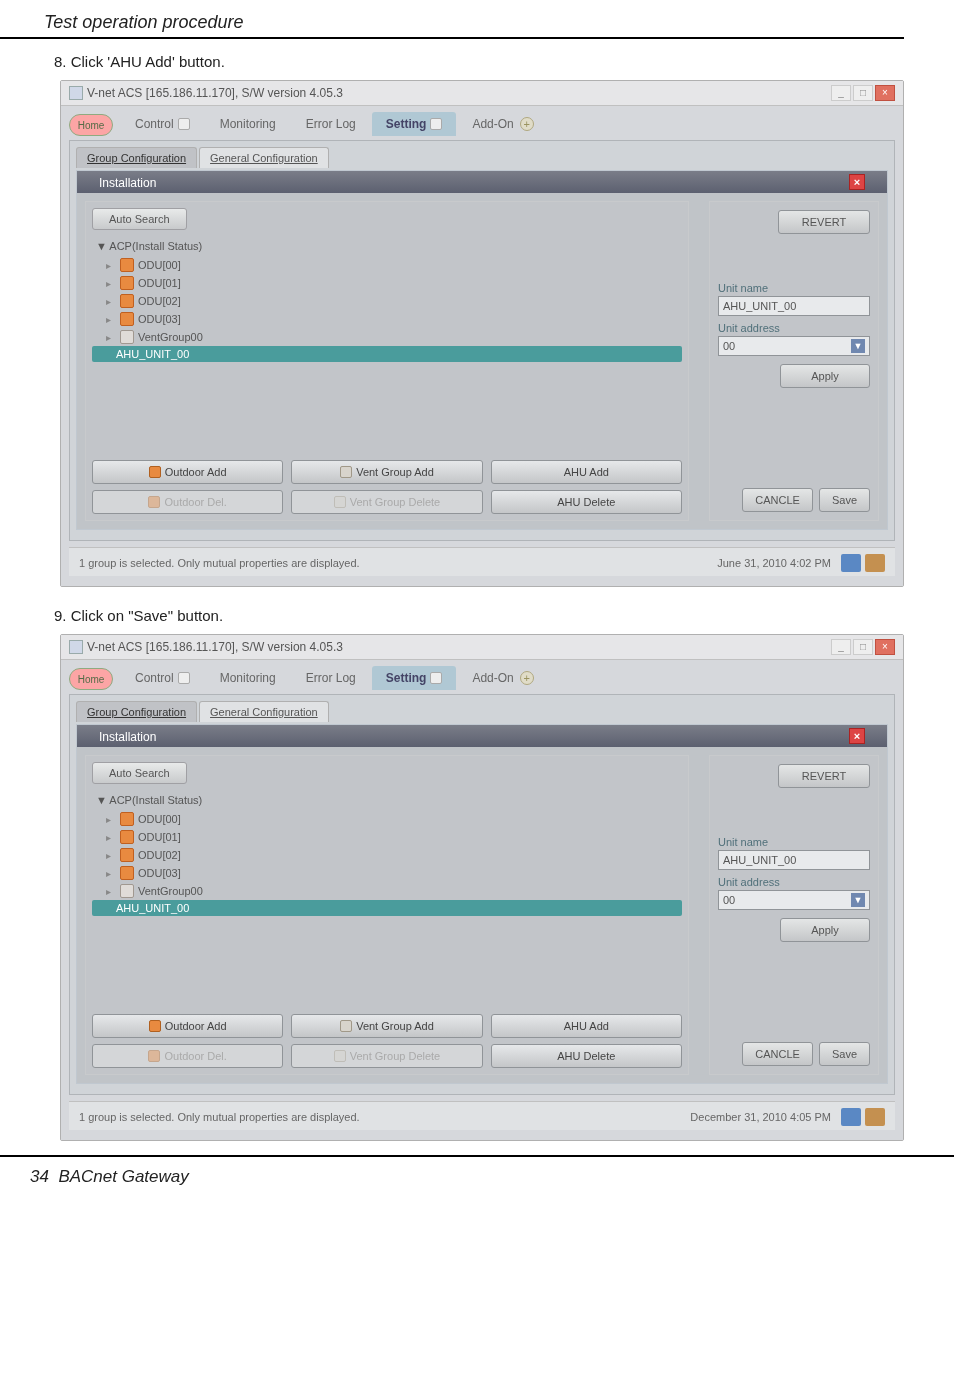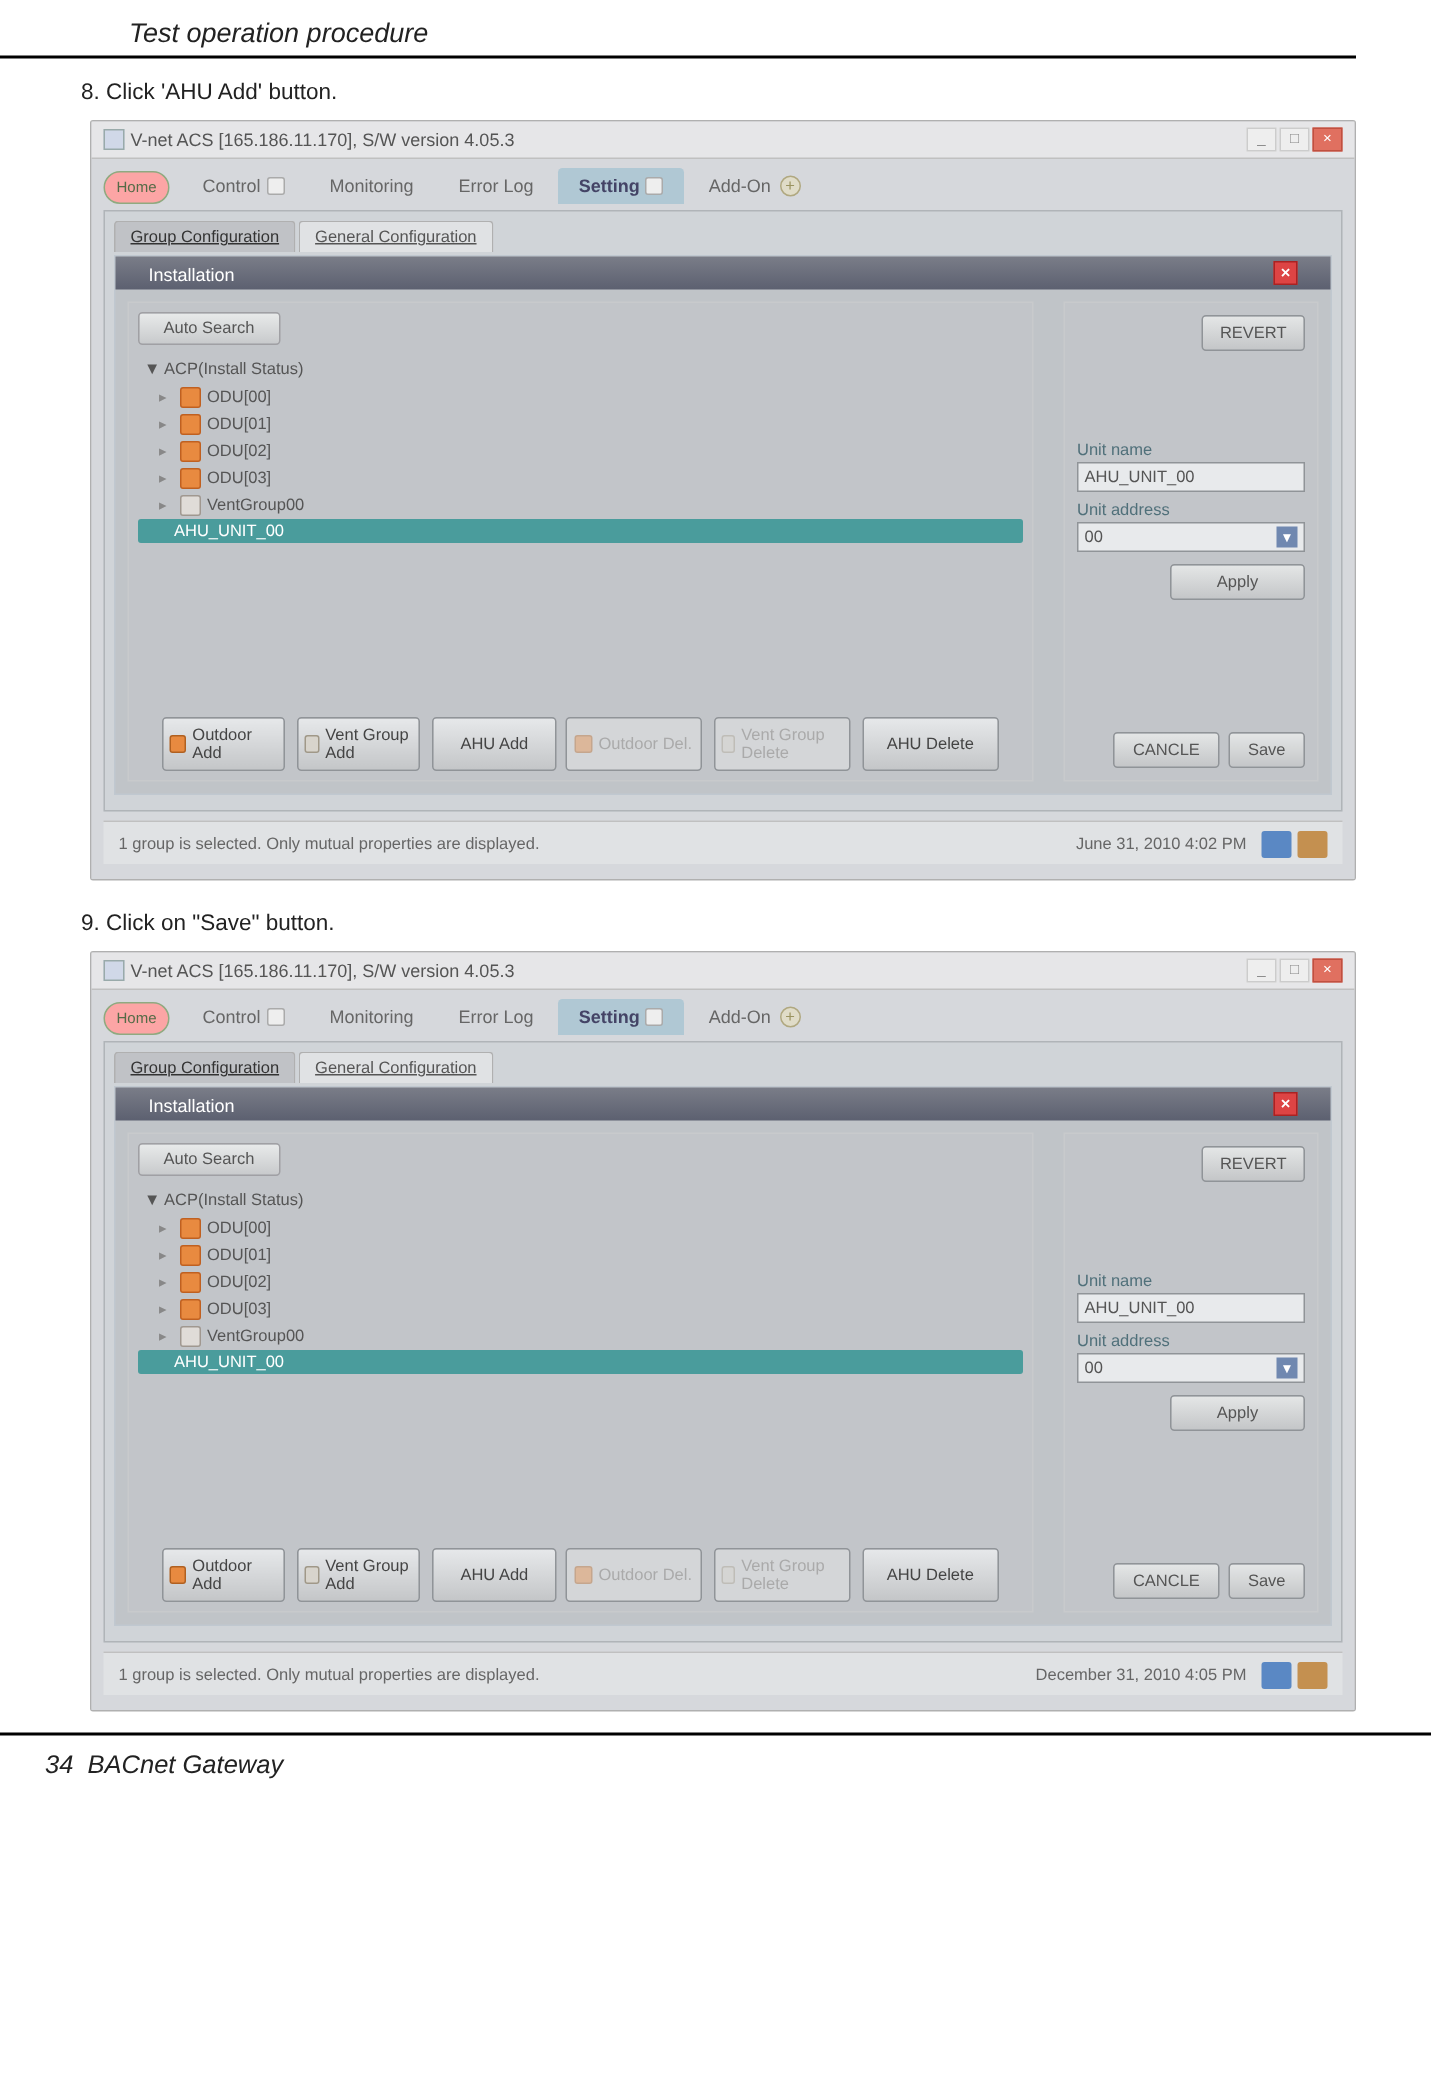--- a/index.html
+++ b/index.html
@@ -6,21 +6,21 @@
   body {
     font-family: Arial, sans-serif;
     background: #fff;
     width: 954px;
     font-size: 14px;
     color: #222;
   }
   .page-header-title {
     font-style: italic;
     font-size: 18px;
-    padding: 12px 0 4px 86px;
+    padding: 12px 0 4px 44px;
     border-bottom: 2px solid #000;
     margin: 0 50px 8px 0;
   }
   .step-text {
     font-size: 15px;
     padding: 6px 0 6px 54px;
     margin-bottom: 4px;
   }
   .window-frame {
     margin: 4px 50px 14px 60px;
@@ -223,24 +223,24 @@
   .tree-item.selected {
     background: #4a9c9c;
     color: #fff;
     border-radius: 2px;
     padding-left: 24px;
   }
 
   .action-buttons-row {
     position: absolute;
     bottom: 6px;
-    left: 22px;
+    left: 6px;
     right: 6px;
     display: flex;
-    flex-direction: row;
+    flex-direction: column;
     gap: 6px;
   }
   .btn-row {
     display: flex;
     gap: 8px;
   }
   .act-btn {
     flex: 1;
     padding: 5px 4px;
     background: linear-gradient(#e6e8ea, #c4c6c8);
@@ -275,21 +275,21 @@
   }
   .revert-btn, .apply-btn {
     padding: 5px 10px;
     background: linear-gradient(#e4e6e6, #c4c6c8);
     border: 1px solid #909498;
     border-radius: 3px;
     font-size: 11px;
     color: #555;
     text-align: center;
   }
-  .revert-btn { align-self: flex-end; width: 69px; margin-bottom: 60px; }
+  .revert-btn { align-self: flex-end; width: 92px; margin-bottom: 48px; }
   .field-label {
     font-size: 11px;
     color: #50707a;
     margin-bottom: 2px;
   }
   .field-input {
     width: 100%;
     padding: 3px 4px;
     border: 1px solid #909498;
     background: #e8eaec;

